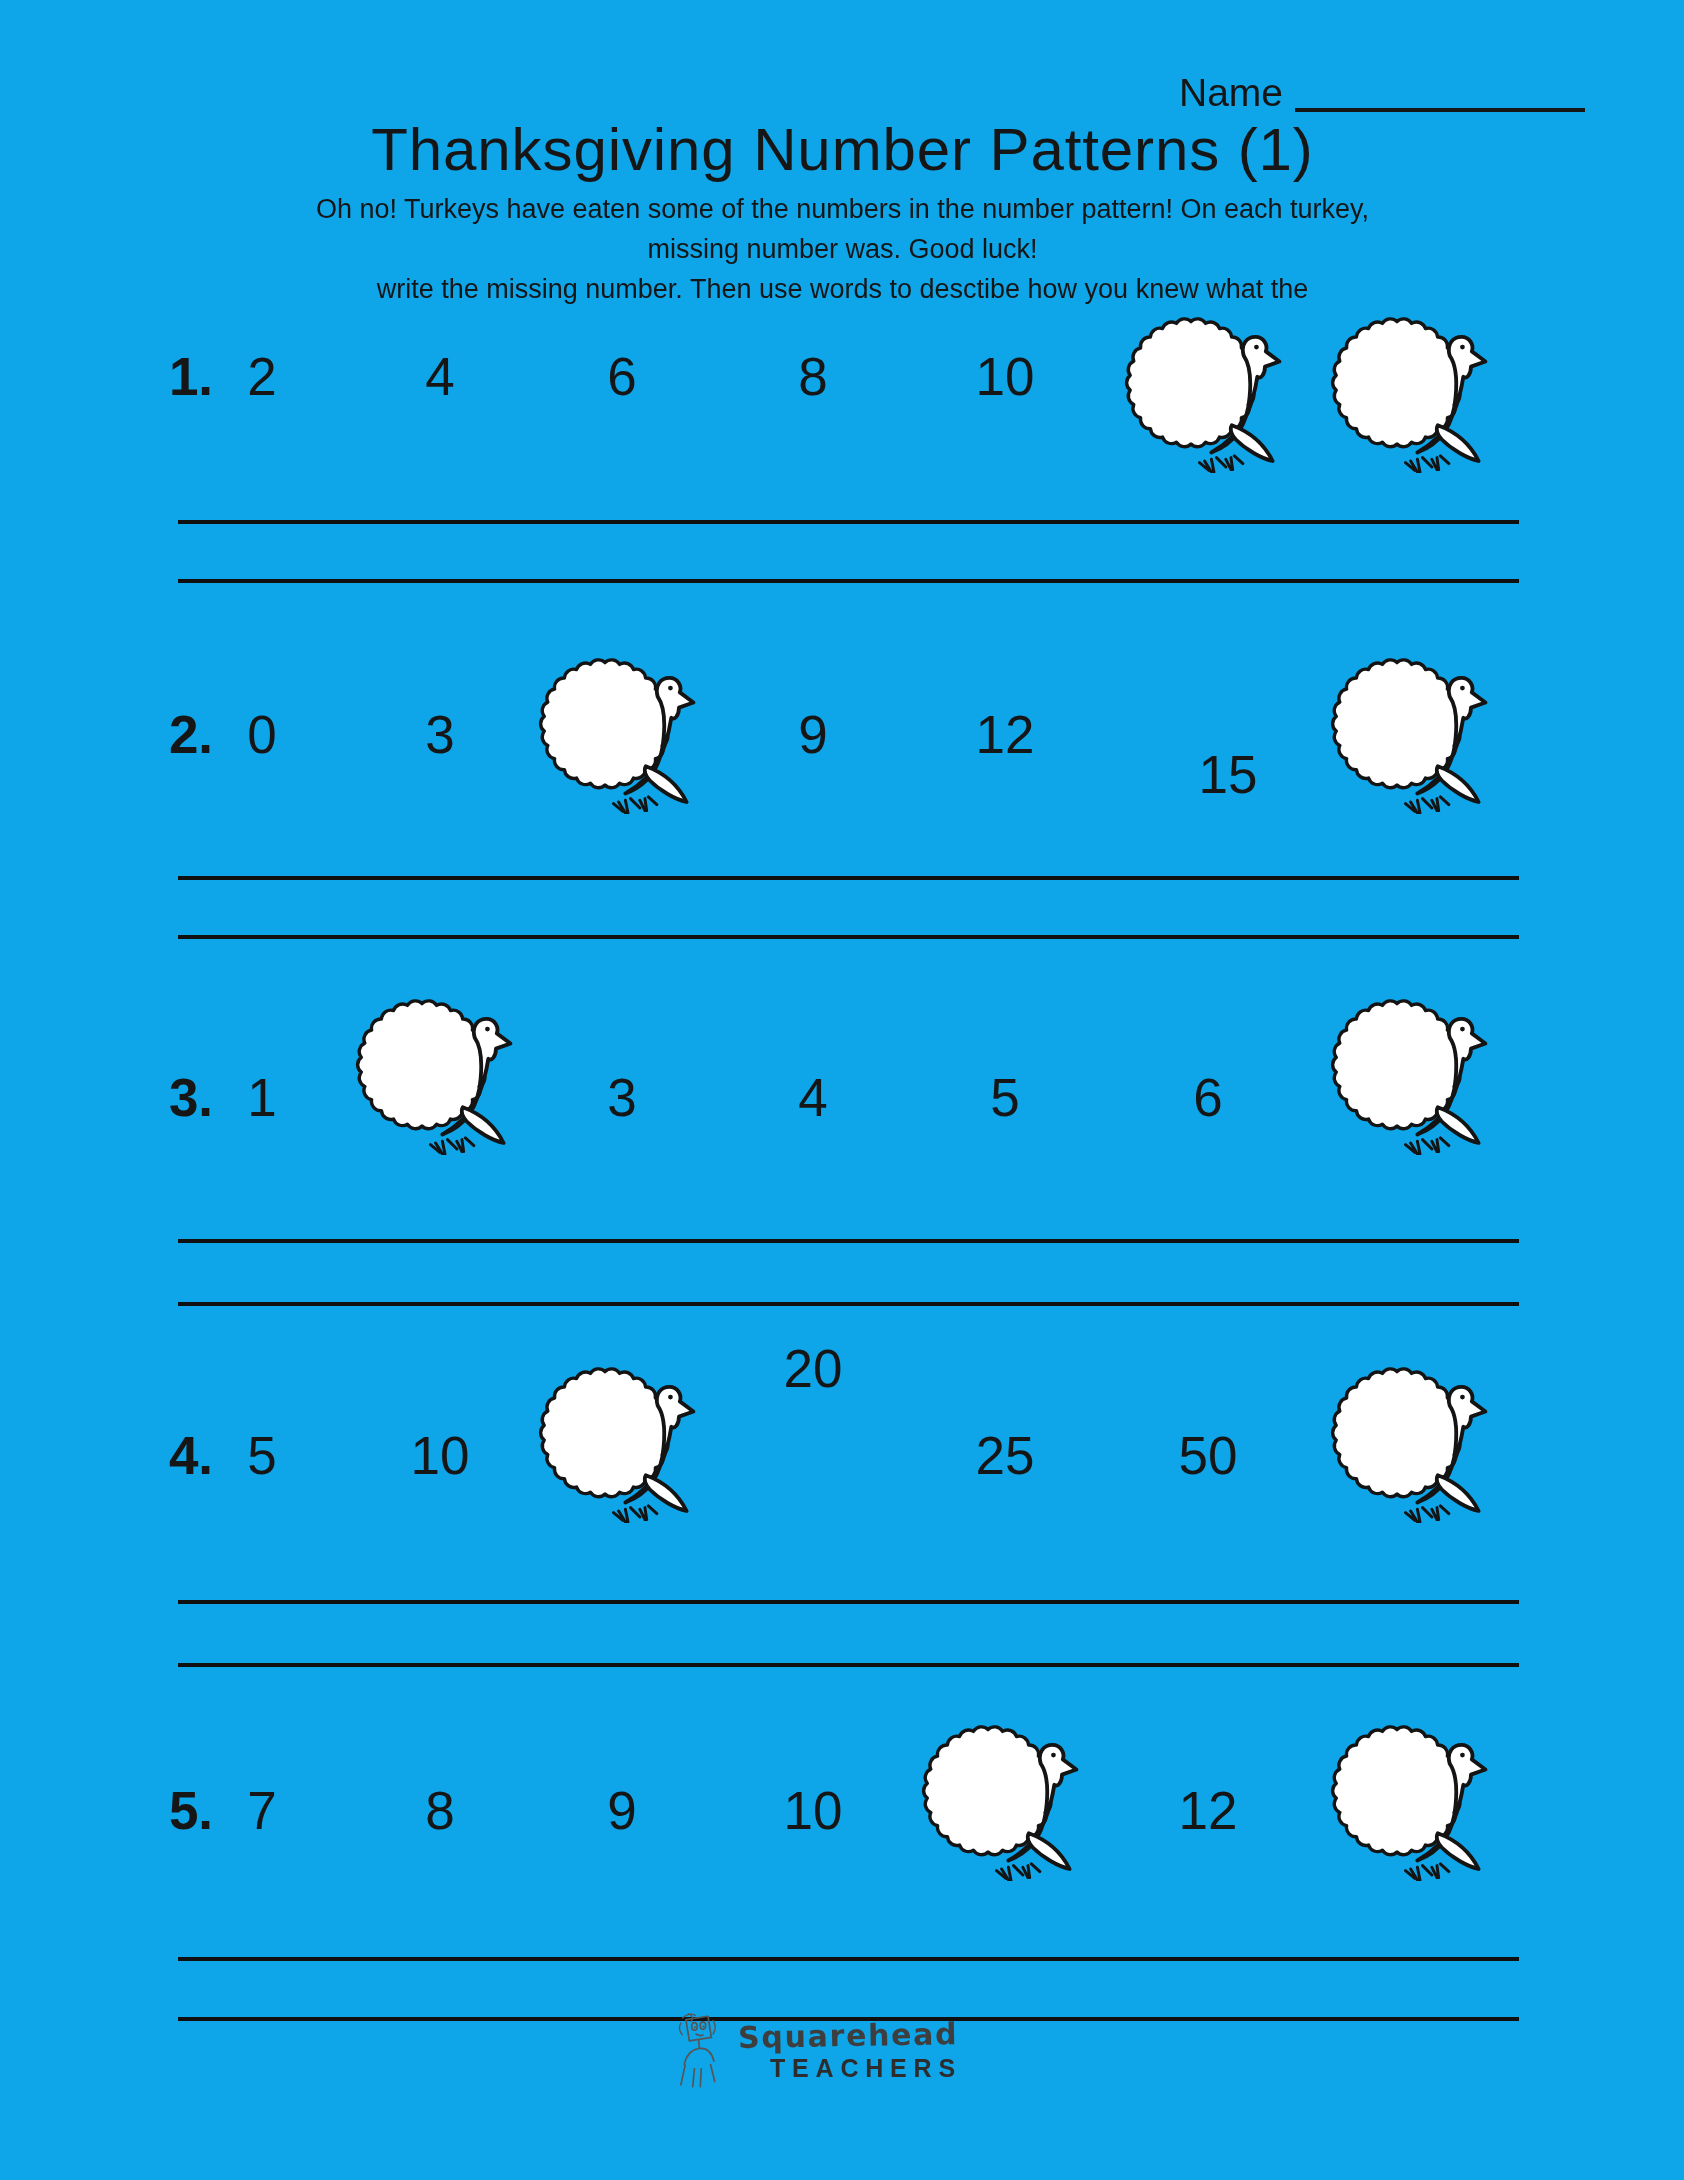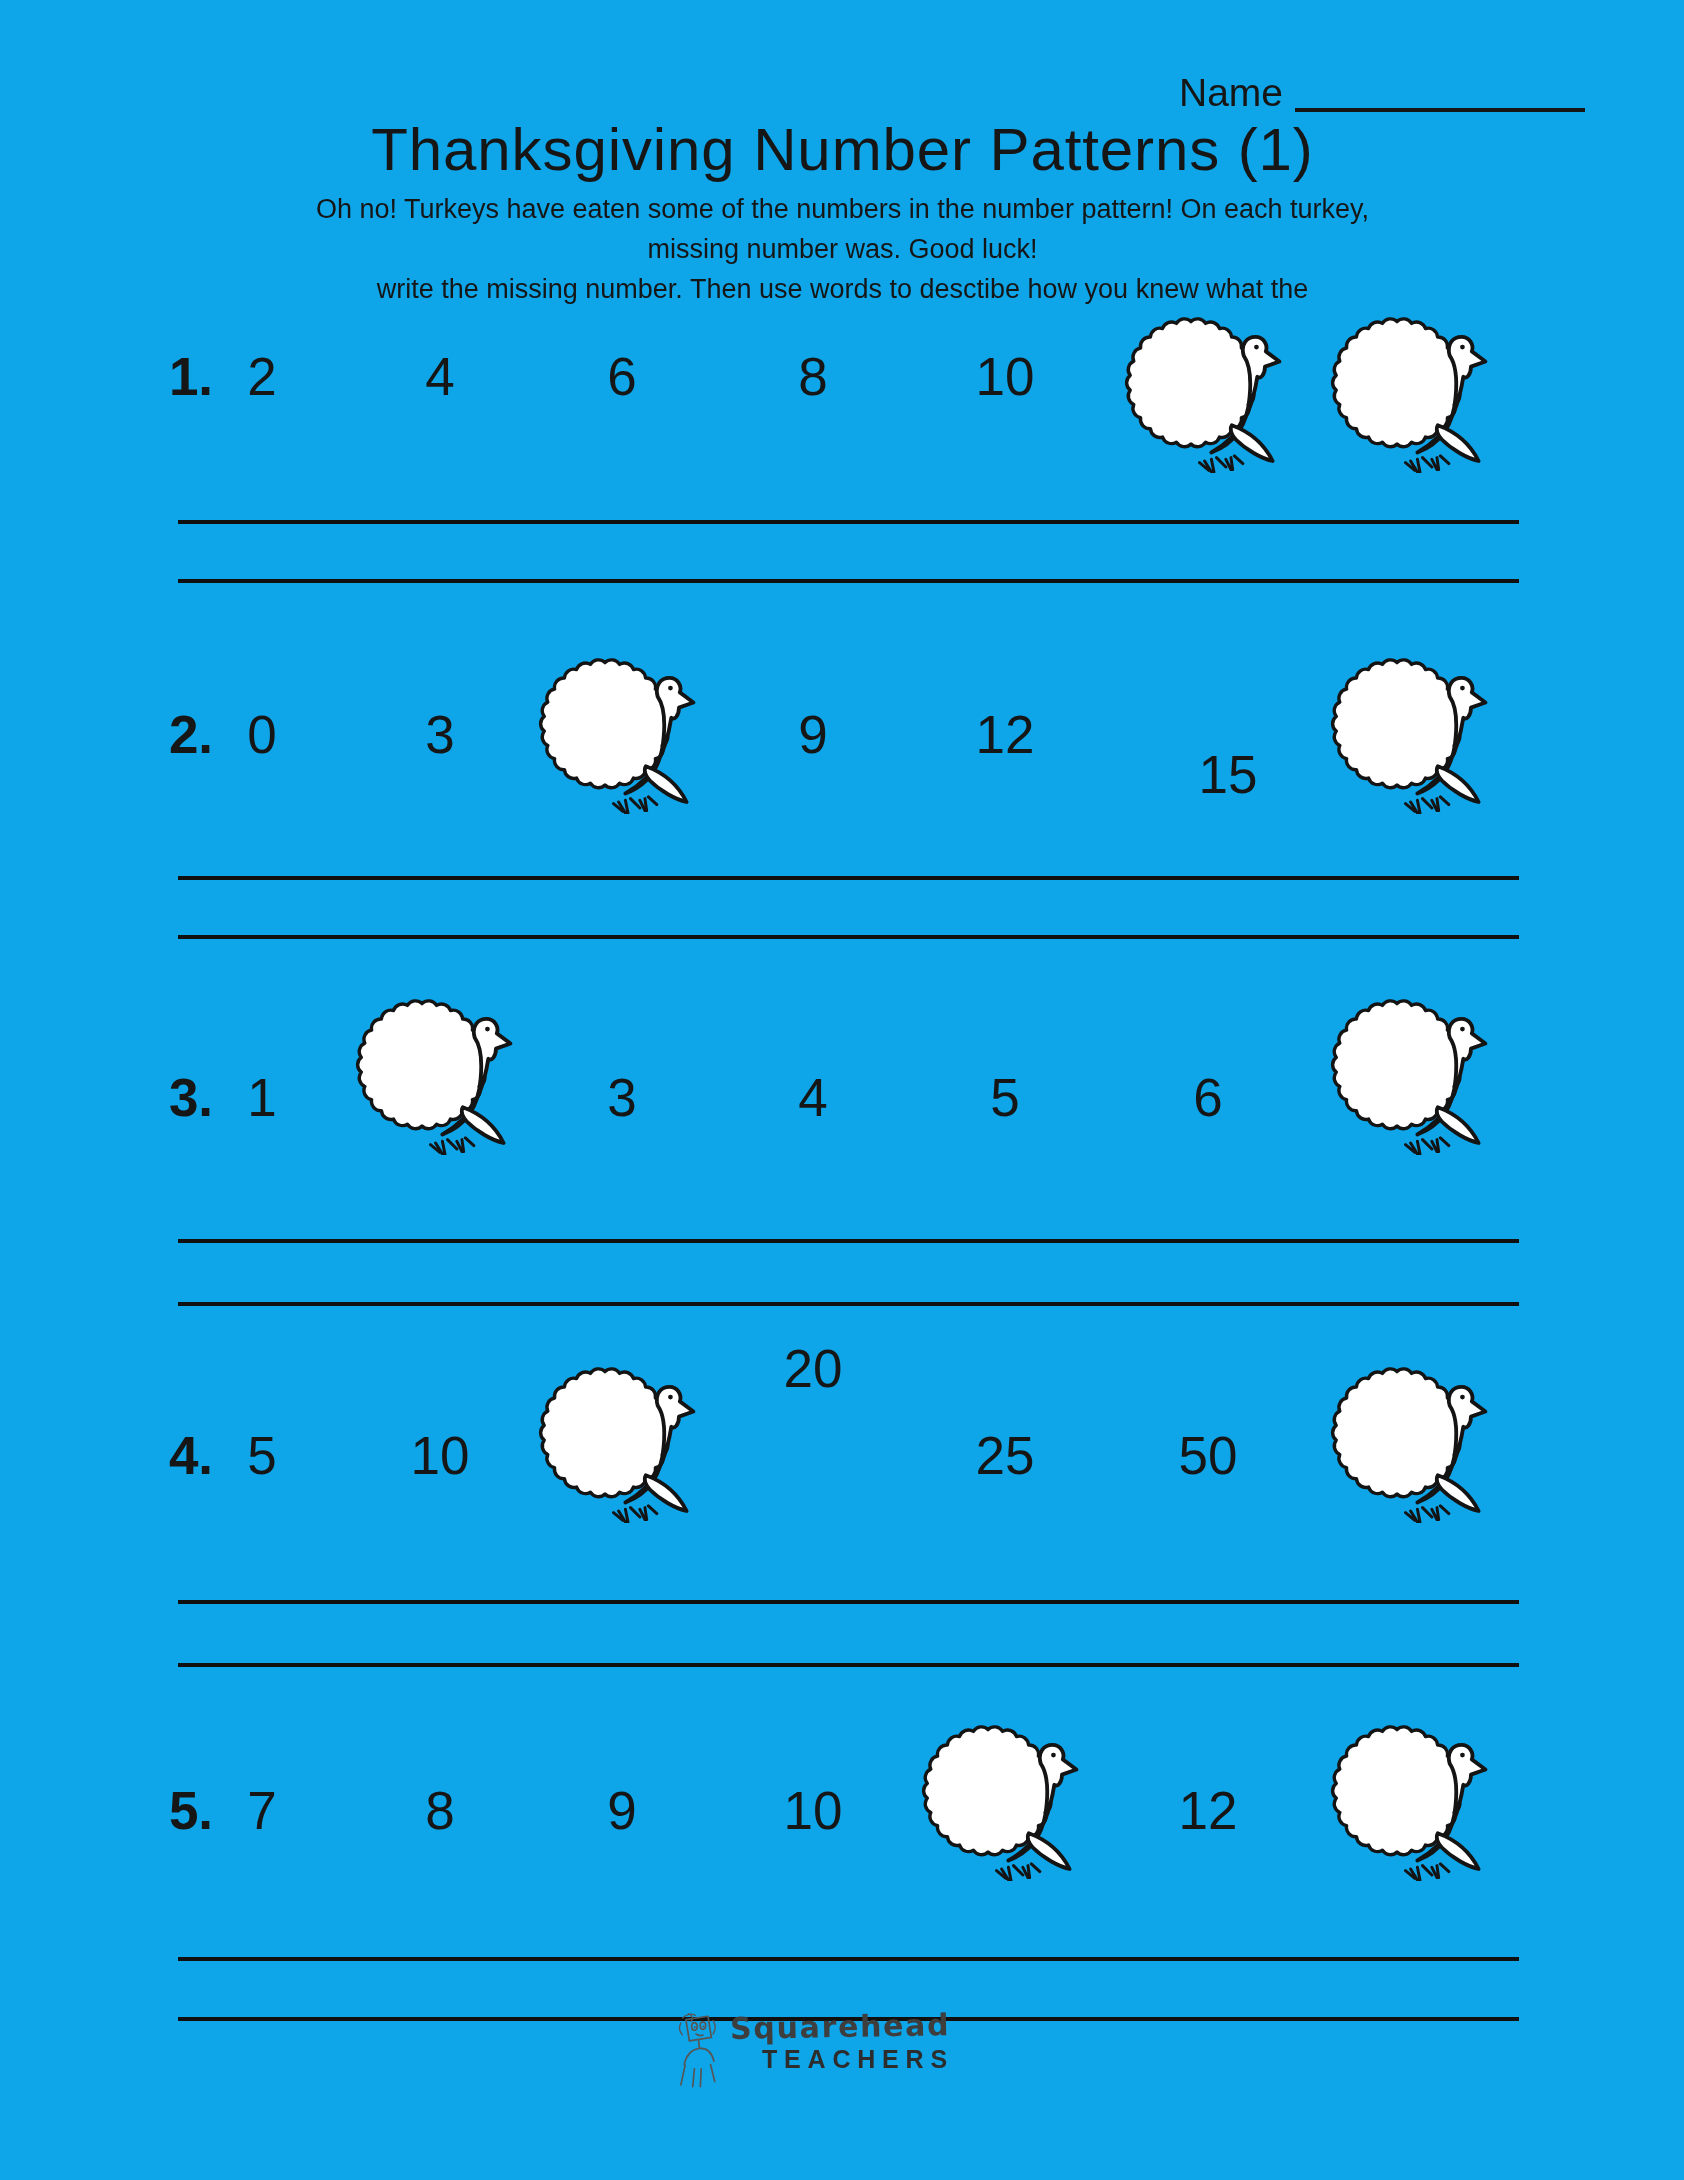--- a/index.html
+++ b/index.html
@@ -33,21 +33,21 @@
     font-size:53px;line-height:1;white-space:nowrap;
   }
   .row-label{font-weight:700;}
   .turkey{position:absolute;width:170px;height:177px;}
   .writing-line{
     position:absolute;left:178px;width:1341px;height:4.3px;background:#101010;
   }
   
   .footer{
     position:absolute;left:673px;top:2012px;
-    display:flex;align-items:flex-start;gap:4px;
+    display:flex;align-items:center;gap:12px;
   }
   .brand-col{display:flex;flex-direction:column;}
   .brand-name{
     font-family:"DejaVu Sans", sans-serif;
     font-size:30px;font-weight:700;color:#3e3e3e;letter-spacing:1.7px;line-height:1;
     transform:rotate(-1deg);
   }
   .brand-sub{
     font-family:Liberation Sans, sans-serif;
     font-size:25px;font-weight:700;color:#2d2d2d;letter-spacing:6.8px;line-height:1;

